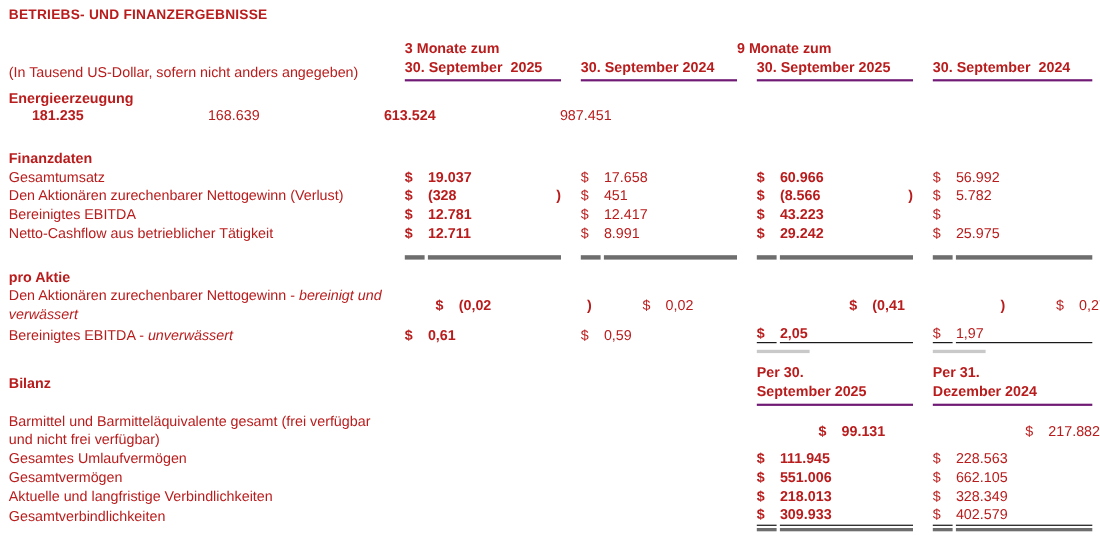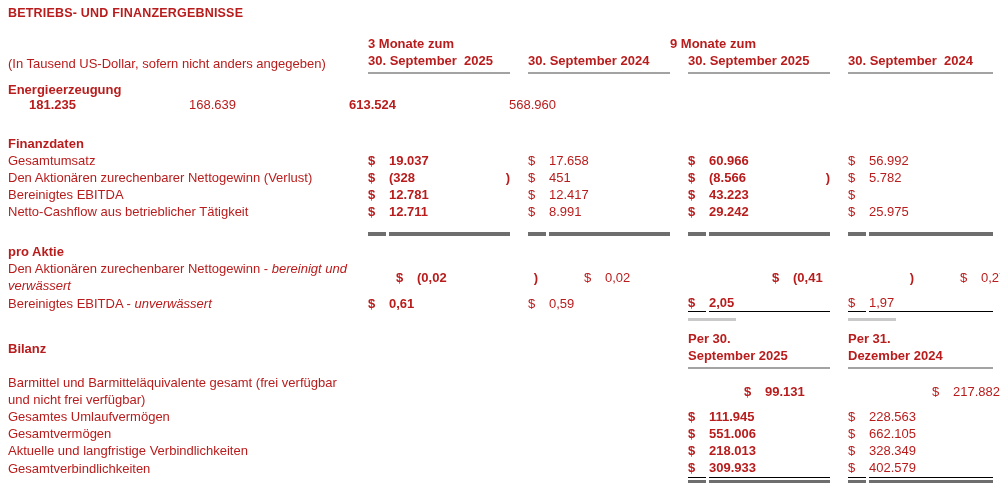--- a/index.html
+++ b/index.html
@@ -1,37 +1,37 @@
 <!DOCTYPE html>
 <html><head>
 <meta charset="utf-8">
 <style>
   html,body { margin:0; padding:0; background:#ffffff; }
   .page {
     position:relative; width:1000px; height:498px; background:#fff;
     font-family:Liberation Sans, sans-serif; font-size:13px; line-height:17px;
     color:#b91c1c; overflow:hidden;
   }
-  .row { display:flex; align-items:center; padding-left:8px; }
+  .row { display:flex; align-items:flex-end; padding-left:8px; }
   .vmid { align-items:center;gap:28px; }
   .vend { align-items:flex-end; }
   .lc { flex:0 0 352px; padding-right:8px; }
   .vc { flex:0 0 142px; margin-right:18px; display:flex; position:relative; }
   .vc.c4 { flex:0 0 145px; margin-right:0; }
   .sp2 { flex:0 0 320px; }
   .d { flex:0 0 18px; margin-right:3px; }
   .n { flex:1 1 auto; }
   .p { flex:0 0 0px; white-space:nowrap; overflow:visible; }
   .b { font-weight:bold; }
   .it { font-style:italic; }
   .sec { font-weight:bold; }
   .title { font-weight:bold; font-size:12.5px; padding:5px 0 0 8px; letter-spacing:0.2px; }
   
   .vch { flex:0 0 142px; margin-right:18px; font-weight:bold;
-         border-bottom:2px solid #a3a3a3; padding-bottom:3px; }
+         border-bottom:2px solid #701a75; padding-bottom:3px; }
   .vch.c4 { flex:0 0 145px; margin-right:0; }
   .vcg { flex:0 0 302px; font-weight:bold; }  
   .hline { display:block; }
   
   .ul .d, .ul .n { border-bottom:1px solid #000; padding-bottom:1px; }
   .tight { line-height:15px; }
   
   .sb1 { width:18px; margin-right:3px; background:#6e6e6e; }
   .sb2 { flex:1; background:#6e6e6e; }
   .h4 .sb1,.h4 .sb2 { height:4px; }
@@ -78,21 +78,21 @@
         <span class="n">168.639</span>
         <span class="p"></span>
       </div>
     <div class="vc b">
         <span class="d"></span>
         <span class="n">613.524</span>
         <span class="p"></span>
       </div>
     <div class="vc c4">
         <span class="d"></span>
-        <span class="n">568.960</span>
+        <span class="n">987.451</span>
         <span class="p"></span>
       </div>
   </div>
 
   <div class="row mt22">
     <div class="lc sec">Finanzdaten</div>
   </div>
 
   <div class="row">
     <div class="lc">Gesamtumsatz</div>

